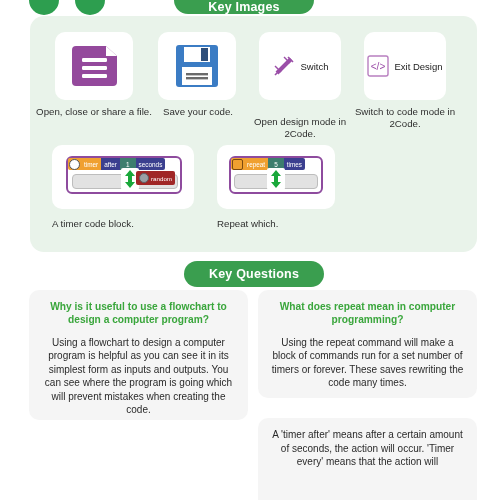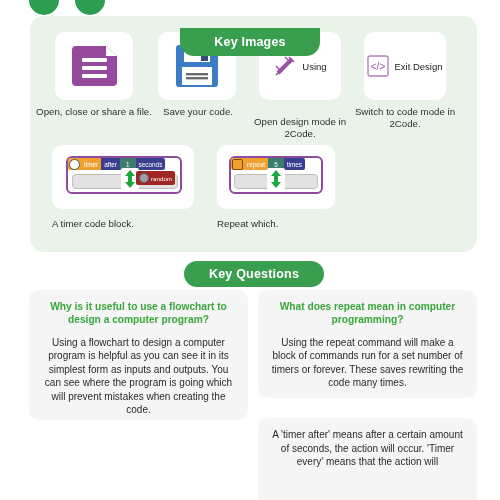--- a/index.html
+++ b/index.html
@@ -35,21 +35,21 @@
     color: #ffffff;
     border-radius: 14px;
     font-size: 12.5px;
     font-weight: bold;
     letter-spacing: 0.2px;
     display: flex;
     align-items: center;
     justify-content: center;
     z-index: 5;
   }
-  .pill.images    { left: 180px; top: 0px;   width: 140px; height: 28px; border-radius: 0 0 14px 14px; margin-top: 28px;}
+  .pill.images    { left: 174px; top: 0px;   width: 140px; height: 14px; border-radius: 0 0 14px 14px;}
   .pill.questions { left: 184px; top: 261px; width: 140px; height: 26px; border-radius: 14px;}
 
   
   .panel {
     position: absolute;
     left: 30px;
     top: 16px;
     width: 447px;
     height: 236px;
     background: #e9f3ea;
@@ -246,21 +246,21 @@
       <svg class="svgicon" width="24" height="24" viewBox="0 0 24 24">
         <g stroke="#9b4fa8" stroke-width="1.6" fill="none">
           <path d="M5 19 L19 5" stroke-width="4"></path>
           <path d="M3 21 L6 18"></path>
           <path d="M16 3 l5 5"></path>
           <path d="M3 12 l6 6" stroke-width="1.4"></path>
           <path d="M12 3 l6 6" stroke-width="1.4"></path>
         </g>
       </svg>
     </span>
-    <span style="font-size:9.5px;color:#222;">Using</span>
+    <span style="font-size:9.5px;color:#222;">Switch</span>
   </div>
 
   <div class="tile t4">
     <span style="margin-right:5px;">
       <svg class="svgicon" width="22" height="22" viewBox="0 0 22 22">
         <rect x="1" y="1" width="20" height="20" rx="2" fill="#ffffff" stroke="#b87fc0" stroke-width="1.4"></rect>
         <text x="11" y="15" font-size="10" fill="#9b4fa8" text-anchor="middle" font-family="'Liberation Sans',sans-serif">&lt;/&gt;</text>
       </svg>
     </span>
     <span style="font-size:9.5px;color:#222;">Exit Design</span>

